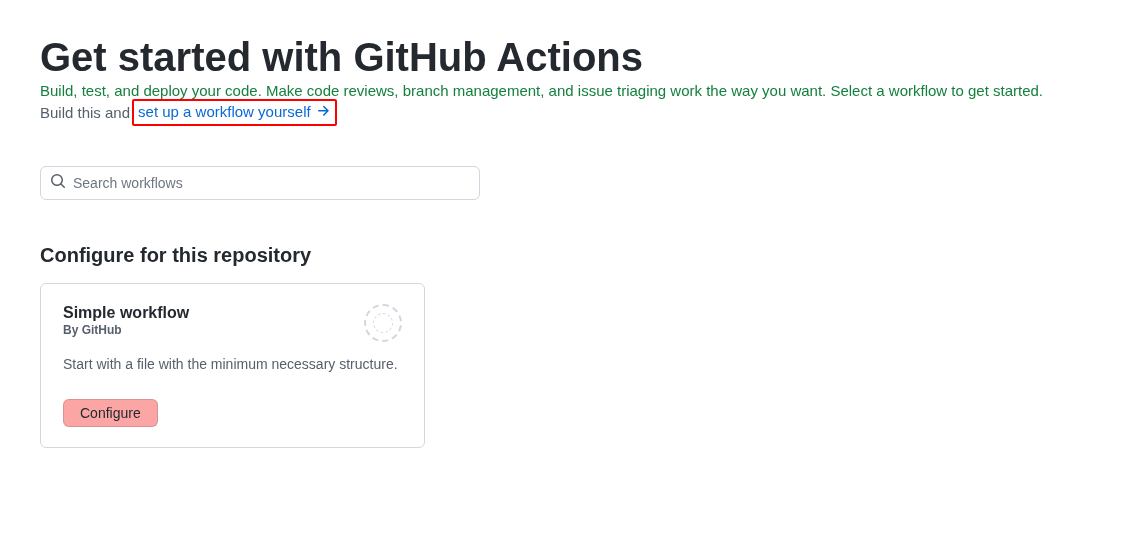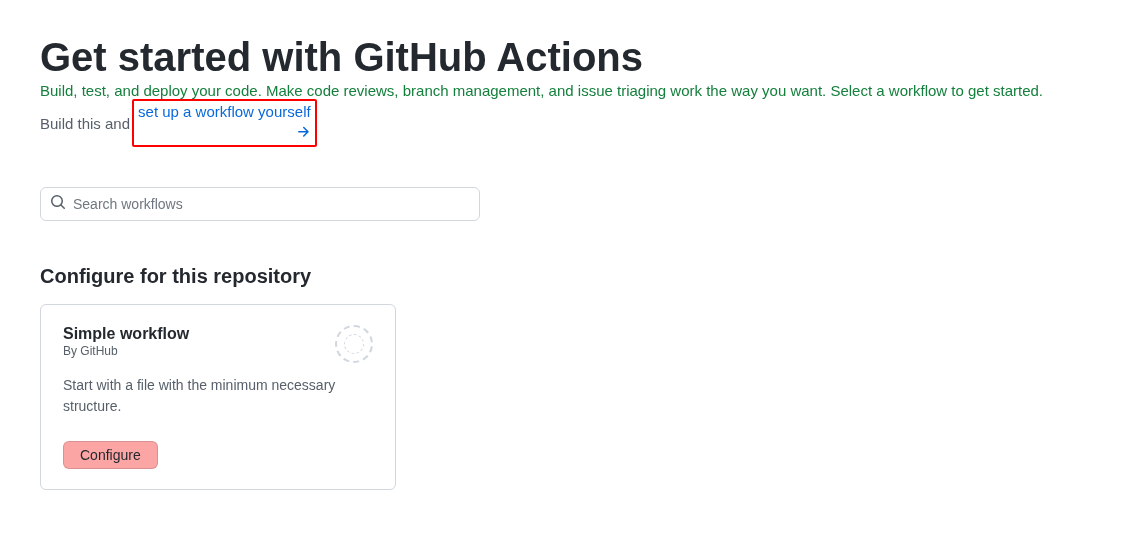--- a/index.html
+++ b/index.html
@@ -25,27 +25,26 @@
       color: #57606a;
       margin-bottom: 40px;
       display: flex;
       align-items: center;
       gap: 2px;
     }
     .setup-link {
       color: #0969da;
       text-decoration: none;
       display: inline-flex;
-      align-items: flex-end;
+      align-items: flex-start;
       gap: 4px;
       border: 2px solid #ff0000;
       padding: 2px 4px;
       border-radius: 2px;
       cursor: pointer;
-      flex-direction: column;
     }
     .setup-link svg { fill: #0969da; }
     .search-wrap {
       position: relative;
       width: 440px;
       margin-bottom: 44px;
     }
     .search-input {
       width: 100%;
       padding: 6px 12px 6px 32px;
@@ -63,39 +62,40 @@
       top: 50%;
       transform: translateY(-50%);
       pointer-events: none;
     }
     .section-title {
       font-size: 20px;
       font-weight: 600;
       margin-bottom: 16px;
     }
     .card {
-      width: 356px;
+      width: 385px;
       border: 1px solid #d0d7de;
       border-radius: 6px;
       padding: 20px 22px;
     }
     .card-header {
       display: flex;
       align-items: flex-start;
       justify-content: space-between;
       margin-bottom: 12px;
     }
     .card-title {
       font-size: 16px;
       font-weight: 600;
       margin-bottom: 1px;
     }
     .card-author {
       font-size: 12px;
       color: #57606a;
+      font-weight: bold;
     }
     .card-logo {
       width: 38px;
       height: 38px;
       border: 2px dashed #d0d7de;
       border-radius: 50%;
       position: relative;
       flex-shrink: 0;
     }
     .card-logo::after {

